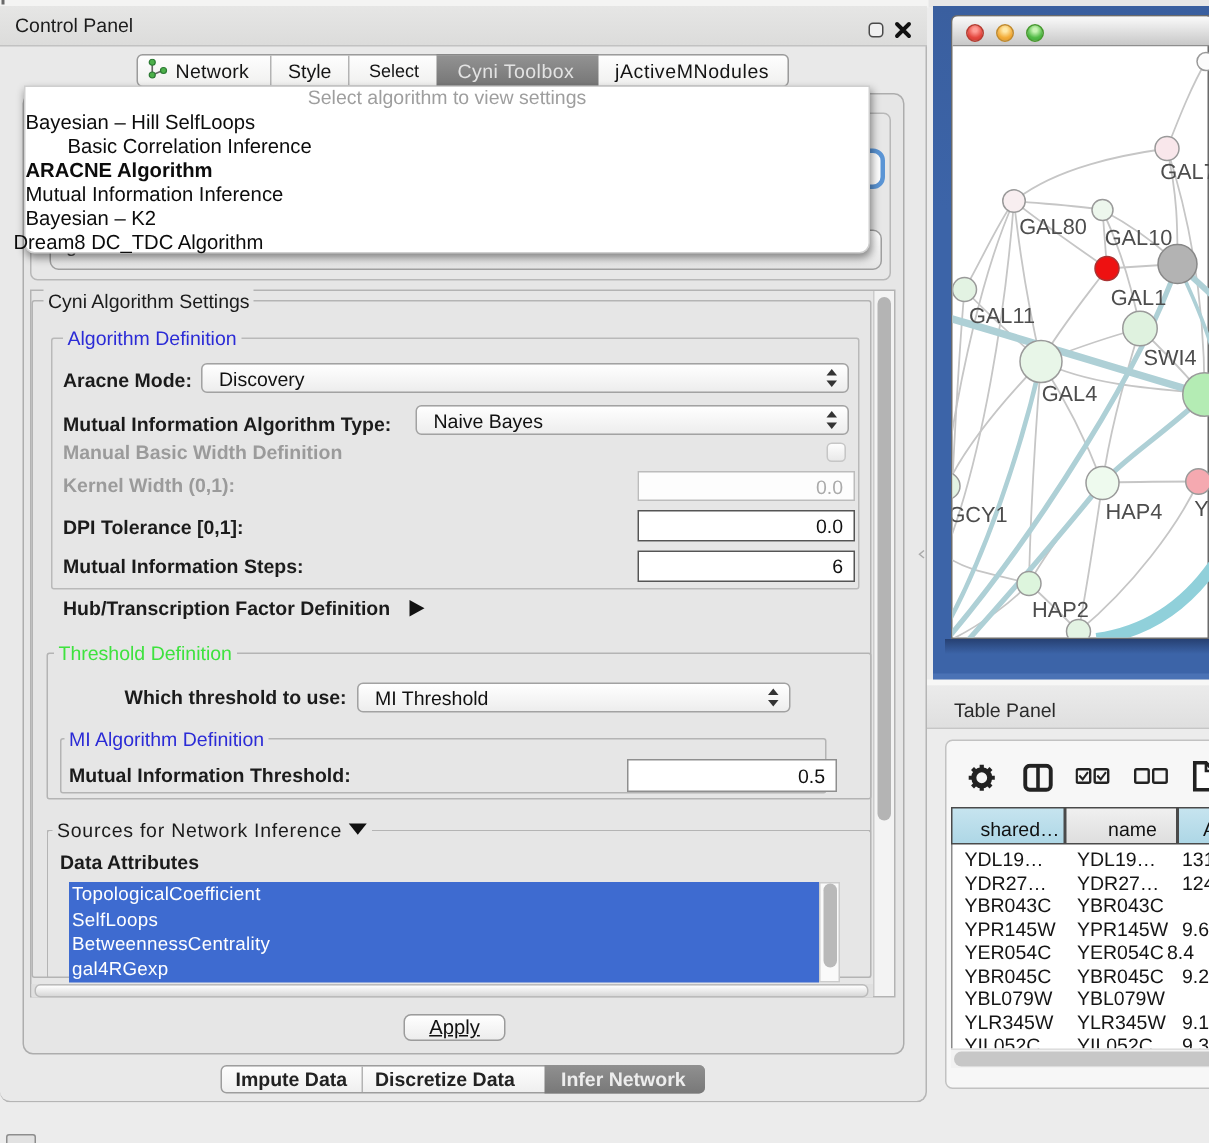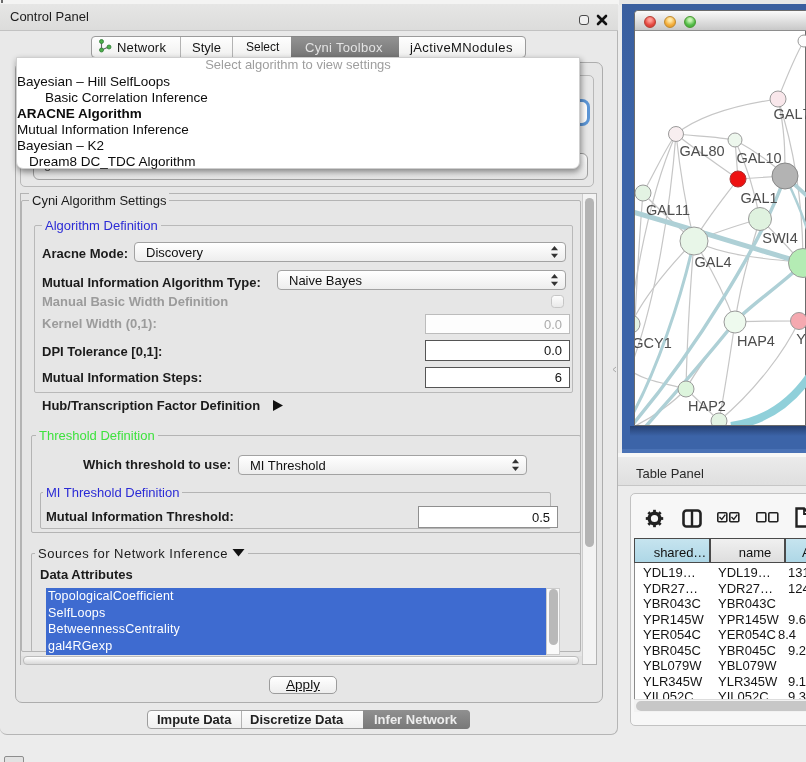--- a/index.html
+++ b/index.html
@@ -117,21 +117,21 @@
 </div>
 <div class="lbl" style="left:83px;top:457px;">Which threshold to use:</div>
 <div class="cb" style="left:238px;top:455px;width:289px;height:20px;">
     <span>MI Threshold</span>
  <svg class="step" width="9" height="14" viewBox="0 0 9 14">
       <path d="M4.5 1 L8 5.3 L1 5.3 Z" fill="#333"></path>
       <path d="M4.5 13 L8 8.7 L1 8.7 Z" fill="#333"></path>
     </svg>
   </div>
 <div class="grp" style="left:40px;top:492px;width:511px;height:37px;">
- <span class="gt" style="color:#2b2bd6;left:2px;">MI Threshold Definition</span>
+ <span class="gt" style="color:#2b2bd6;left:2px;">MI Algorithm Definition</span>
 </div>
 <div class="lbl" style="left:46px;top:509px;">Mutual Information Threshold:</div>
 <div class="tf" style="left:418px;top:506px;width:140px;height:22px;border:1px solid #8f8f8f;">0.5</div>
 
 <div class="grp" style="left:31px;top:553px;width:550px;height:99px;border-bottom:none;">
  <span class="gt" style="left:3px;letter-spacing:0.5px;">Sources for Network Inference
  <svg width="13" height="9" viewBox="0 0 13 9" style="vertical-align:1px;">
         <path d="M0.5 1 L12.5 1 L6.5 8.5 Z" fill="#111"></path>
       </svg></span>
 </div>
@@ -330,13 +330,13 @@
 <div class="abs" style="left:636px;top:700.5px;width:170px;height:10px;background:#c7c7c7;border-radius:5px 0 0 5px;"></div>
 
 <div class="abs" style="left:16px;top:57px;width:564px;height:112px;background:#fff;border:1px solid #cfcfcf;
  box-shadow:1px 3px 6px rgba(0,0,0,0.45);box-sizing:border-box;border-radius:0 0 7px 7px;"></div>
 <div class="abs" style="left:16px;top:57px;width:564px;text-align:center;font-size:13px;color:#9e9e9e;">Select algorithm to view settings</div>
 <div class="abs" style="left:17px;top:74px;font-size:13.5px;color:#0c0c0c;">Bayesian – Hill SelfLoops</div>
 <div class="abs" style="left:17px;top:90px;font-size:13.5px;color:#0c0c0c;margin-left:28px;">Basic Correlation Inference</div>
 <div class="abs" style="left:17px;top:106px;font-size:13.5px;color:#0c0c0c;font-weight:bold;">ARACNE Algorithm</div>
 <div class="abs" style="left:17px;top:122px;font-size:13.5px;color:#0c0c0c;">Mutual Information Inference</div>
 <div class="abs" style="left:17px;top:138px;font-size:13.5px;color:#0c0c0c;">Bayesian – K2</div>
-<div class="abs" style="left:29px;top:154px;font-size:13.5px;color:#0c0c0c;">Dream8 DC_TDC Algorithm</div>
+<div class="abs" style="left:9px;top:154px;font-size:13.5px;color:#0c0c0c;">Dream8 DC_TDC Algorithm</div>
 
 </body></html>

